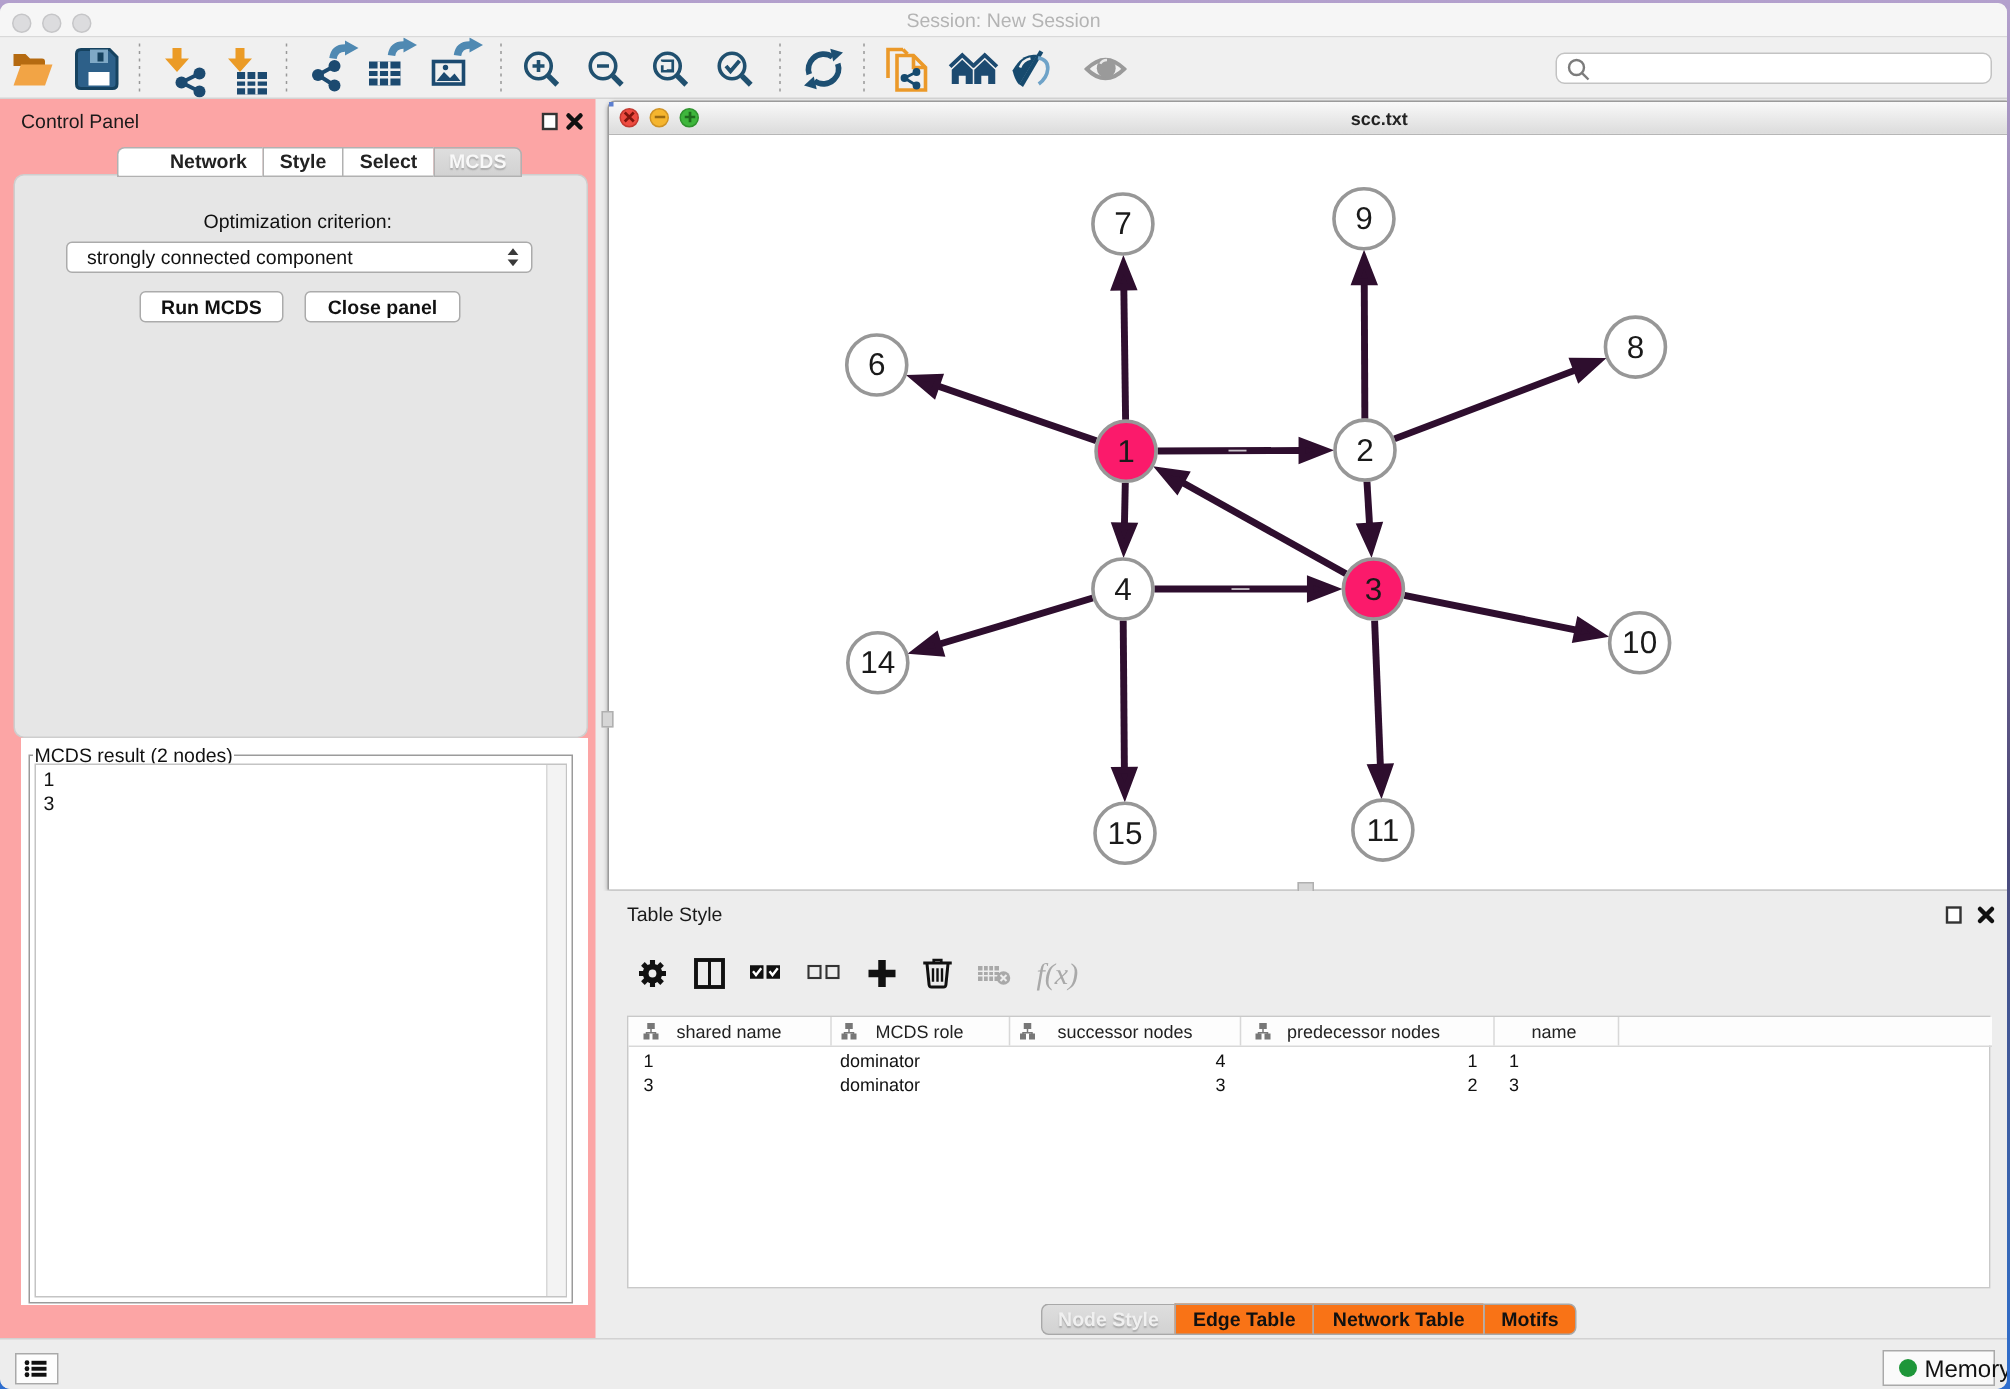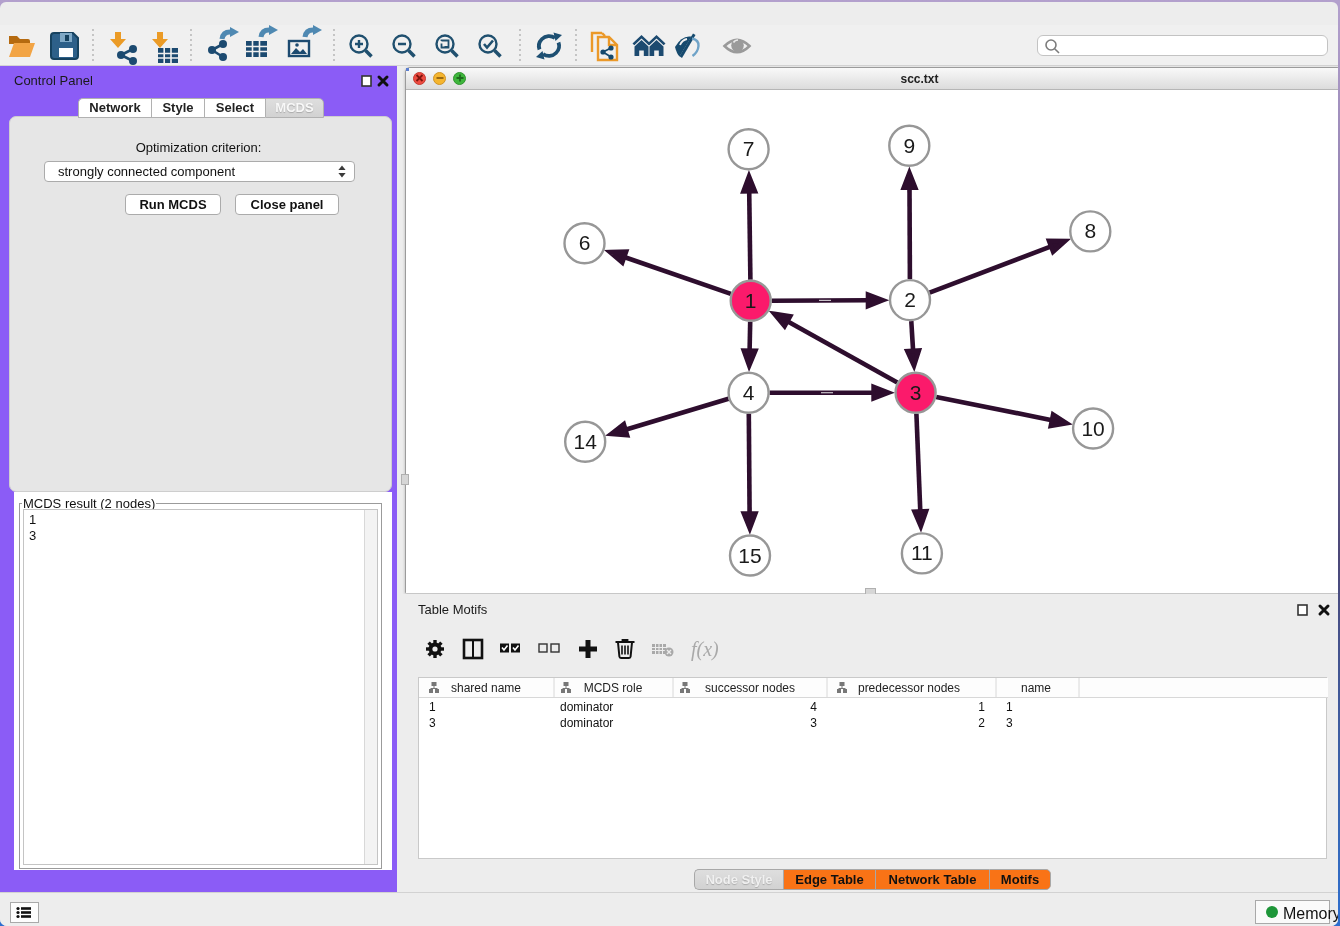--- a/index.html
+++ b/index.html
@@ -14,35 +14,35 @@
   .tl{position:absolute;top:7px;width:11px;height:11px;border-radius:50%;
       background:#dcdcde;border:1px solid #c6c6c8;}
   #wtitle{position:absolute;top:4px;left:0;width:100%;text-align:center;
           font-size:13px;color:#b4b4b4;}
   
   #toolbar{position:absolute;left:0;top:23px;width:100%;height:40px;background:#f0f0f0;
            border-bottom:1px solid #d4d4d4;}
   #search{position:absolute;left:1037px;top:10px;width:289px;height:19px;background:#fff;
           border:1px solid #c3c3c3;border-radius:6px;}
   
-  #cpanel{position:absolute;left:0;top:64px;width:397px;height:826px;background:#8b5cf6;text-decoration:underline;}
+  #cpanel{position:absolute;left:0;top:64px;width:397px;height:826px;background:#fca5a5;text-decoration:underline;}
   #cphead{position:absolute;left:14px;top:7px;font-size:13px;color:#1a1a1a;}
   .tabrow{position:absolute;display:flex;}
   .tab{height:18px;line-height:18px;font-size:13px;font-weight:bold;color:#222;
        background:#fff;border:1px solid #b1b1b1;border-right:none;padding:0;text-align:center;}
   .tab:first-child{border-radius:5px 0 0 0;}
   .tab:last-child{border-right:1px solid #b1b1b1;border-radius:0 5px 0 0;}
   .tabsel{background:linear-gradient(#dedede,#d2d2d2);color:#f8f8f8;text-shadow:0 1px 1px #aaa;}
   #graybox{position:absolute;left:9px;top:50px;width:381px;height:374px;background:#e6e6e6;
            border:1px solid #cecece;border-radius:7px;}
   #optlabel{position:absolute;left:0;top:74px;width:397px;text-align:center;font-size:13px;color:#111;}
   #dropdown{position:absolute;left:44px;top:95px;width:309px;height:19px;background:#fff;
             border:1px solid #ababab;border-radius:4px;font-size:13px;color:#111;}
   .btn{position:absolute;top:128px;height:19px;background:#fff;border:1px solid #ababab;
-       border-radius:4px;font-size:13px;font-weight:bold;color:#111;text-align:center;line-height:19px;margin-left:32px;}
+       border-radius:4px;font-size:13px;font-weight:bold;color:#111;text-align:center;line-height:19px;}
   #whitebox{position:absolute;left:14px;top:426px;width:378px;height:378px;background:#fff;}
   #fieldset{position:absolute;left:5px;top:11px;width:361px;height:364px;
             border:1px solid #9b9b9b;}
   #legend{position:absolute;left:2px;top:-8px;background:#fff;font-size:13px;color:#111;
           padding:0 1px;}
   #mcdslist{position:absolute;left:3px;top:5px;right:3px;bottom:3px;border:1px solid #c4c4c4;
             background:#fff;font-size:13px;color:#111;line-height:16.4px;padding:2px 0 0 5px;}
   #mscroll{position:absolute;right:0px;top:0px;width:12px;height:100%;background:#f3f3f3;
            border-left:1px solid #d8d8d8;}
   
@@ -68,20 +68,26 @@
   #statusbar{position:absolute;left:0;top:890px;width:1340px;height:36px;background:#ededed;
              border-top:1px solid #d2d2d2;}
   #listbtn{position:absolute;left:10px;top:9px;width:27px;height:19px;background:#fdfdfd;
            border:1px solid #a9a9a9;}
   #membtn{position:absolute;left:1255px;top:7px;width:73px;height:22px;background:#fafafa;
           border:1px solid #a9a9a9;font-size:16px;color:#111;}
 </style>
 </head>
 <body>
 <div id="win">
+  <div id="titlebar">
+    <div class="tl" style="left:8px;"></div>
+    <div class="tl" style="left:28px;"></div>
+    <div class="tl" style="left:48px;"></div>
+    <div id="wtitle">Session: New Session</div>
+  </div>
   <div id="toolbar">
     <svg width="780" height="40" style="position:absolute;left:0;top:0;">
 
       <g transform="translate(22,21)">
         <path d="M-13,-10 h8 l3,3 h8 q2,0 2,2 v3 h-21 z" fill="#b56a10"></path>
         <path d="M-13,11 L-8,-3 h21 L8,11 z" fill="#f2a445"></path>
       </g>
 
       <g transform="translate(66,21)">
         <path d="M-12,-13 h19 l5,5 v18 q0,3 -3,3 h-21 q-3,0 -3,-3 v-20 q0,-3 3,-3 z" fill="#2d6089" stroke="#16425f" stroke-width="2"></path>
@@ -211,21 +217,21 @@
     </div>
   </div>
   <div id="cpanel">
     <div id="cphead">Control Panel</div>
     <svg width="40" height="16" style="position:absolute;left:360px;top:8px;">
       <rect x="2" y="2" width="9" height="10" fill="#fff" stroke="#333" stroke-width="1.6"></rect>
       <path d="M19,3 l8,8 M27,3 l-8,8" stroke="#111" stroke-width="3" stroke-linecap="round"></path>
     </svg>
     <div id="graybox"></div>
     <div class="tabrow" style="left:78px;top:32px;">
-      <div class="tab" style="width:72px;">Network</div>
+      <div class="tab" style="width:72px;padding-left:24px;">Network</div>
       <div class="tab" style="width:52px;">Style</div>
       <div class="tab" style="width:60px;">Select</div>
       <div class="tab tabsel" style="width:57px;">MCDS</div>
     </div>
     <div id="optlabel">Optimization criterion:</div>
     <div id="dropdown">
         <span style="position:absolute;left:13px;top:2px;">strongly connected component</span>
       <svg width="14" height="19" style="position:absolute;right:5px;top:0px;">
         <path d="M7,3.5 l3.6,4.5 h-7.2 z" fill="#3a3a3a"></path>
         <path d="M7,15.5 l3.6,-4.5 h-7.2 z" fill="#3a3a3a"></path>
@@ -315,21 +321,21 @@
           <text x="515.9" y="470.4">11</text>
           <text x="179.2" y="358.8">14</text>
           <text x="344.0" y="472.5">15</text>
         </g>
       </svg>
     </div>
   </div>
   <div style="position:absolute;left:401px;top:472px;width:6px;height:9px;background:#d6d6d6;border:1px solid #b0b0b0;"></div>
   <div style="position:absolute;left:865px;top:586px;width:9px;height:6px;background:#d6d6d6;border:1px solid #b0b0b0;"></div>
   <div id="tpanel">
-    <div id="tphead">Table Motifs</div>
+    <div id="tphead">Table Style</div>
     <svg width="40" height="16" style="position:absolute;left:898px;top:9px;">
       <rect x="2" y="2" width="9" height="10" fill="#fff" stroke="#333" stroke-width="1.6"></rect>
       <path d="M24,3 l8,8 M32,3 l-8,8" stroke="#111" stroke-width="3" stroke-linecap="round"></path>
     </svg>
     <svg width="360" height="40" style="position:absolute;left:0;top:35px;">
 
       <g transform="translate(37,20)" fill="#111">
         <circle cx="0" cy="0" r="6.5"></circle>
         <g stroke="#111" stroke-width="3.4">
           <line x1="0" y1="-9" x2="0" y2="9"></line>

